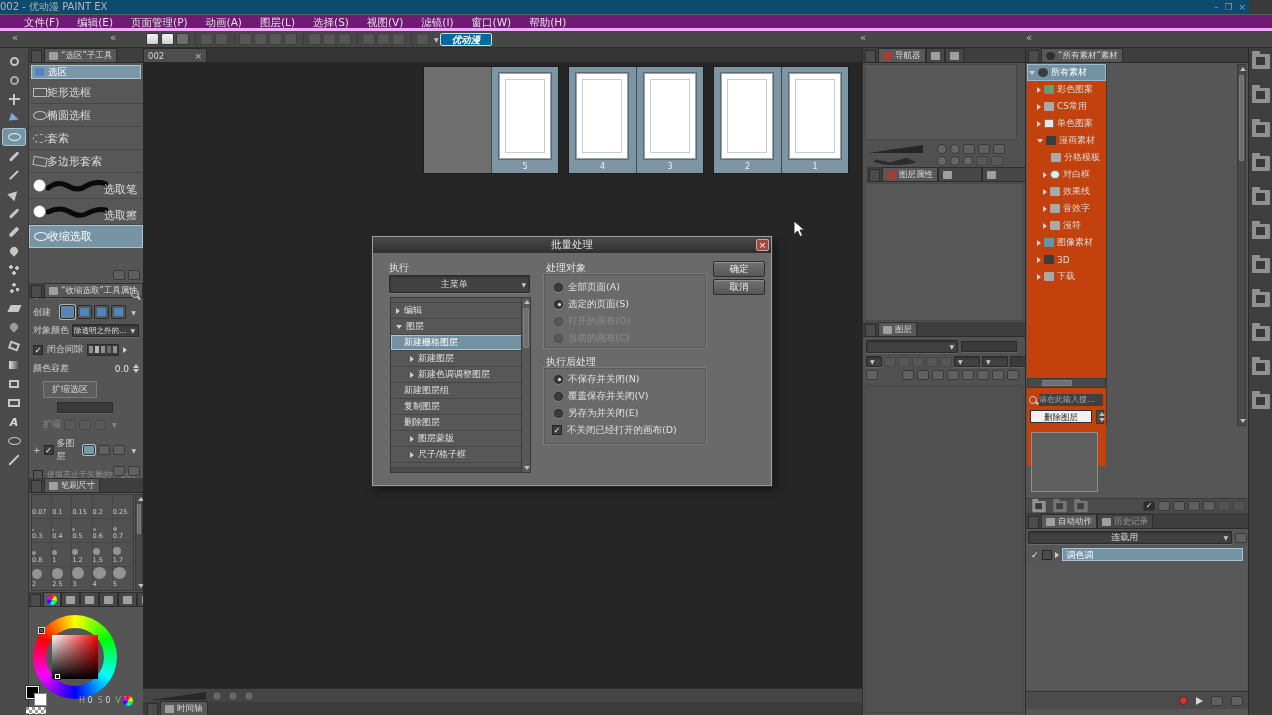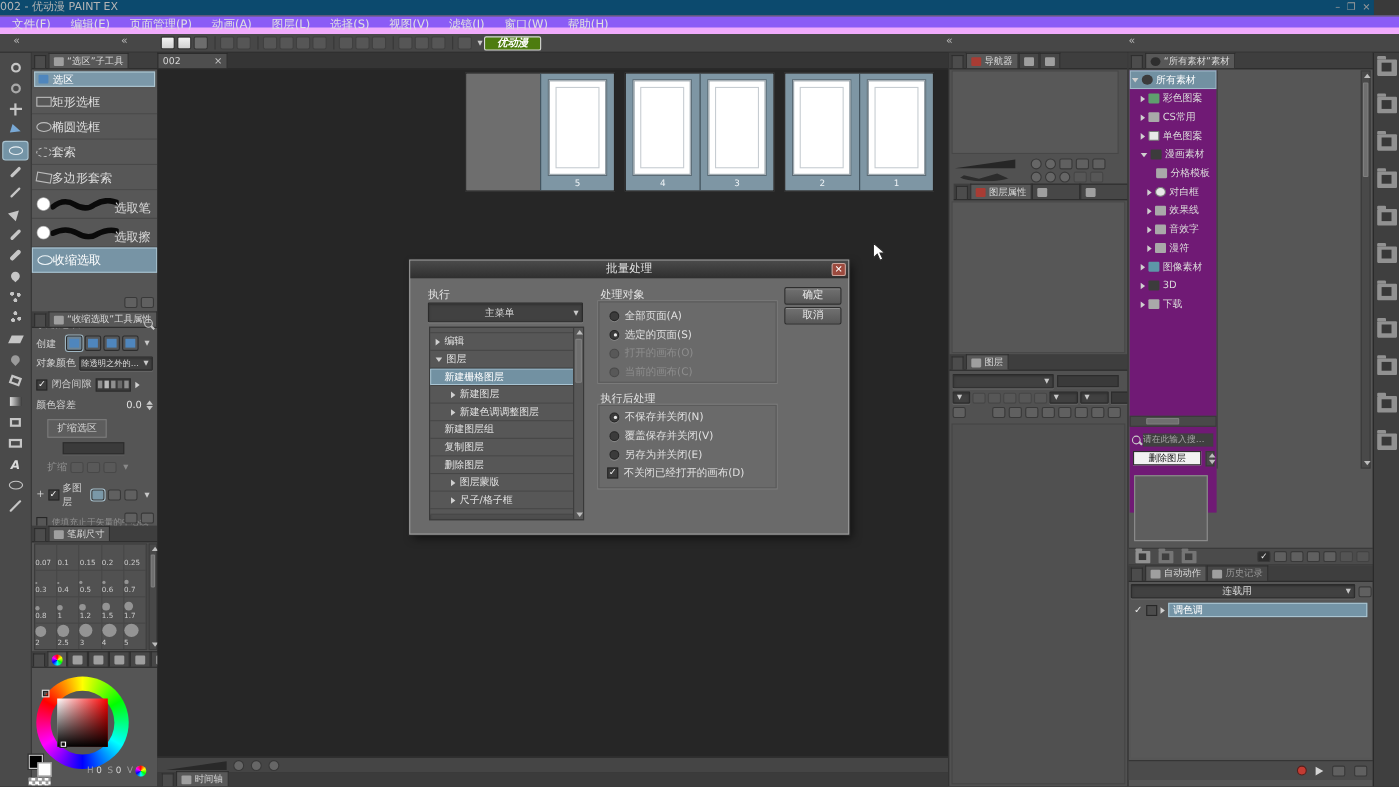--- a/index.html
+++ b/index.html
@@ -3,29 +3,29 @@
 <meta charset="utf-8">
 <style>
 *{box-sizing:border-box;margin:0;padding:0}
 html,body{width:1272px;height:715px}
 body{position:relative;background:#3a3a3a;font-family:"DejaVu Sans","Liberation Sans",sans-serif;color:#d4d4d4;font-size:10px;overflow:hidden}
 .abs{position:absolute}
 .flex{display:flex;align-items:center}
 
 .titlebar{position:absolute;left:0;top:0;width:1249px;height:14px;background:#0c4a6e;color:#b5b5b5;font-size:10px;line-height:14px;}
 .winbtns{position:absolute;right:3px;top:1px;display:flex;gap:6px;color:#9a9a9a;font-size:9px;line-height:12px}
-.menubar{position:absolute;left:0;top:14px;width:1272px;height:17px;background:#8b5cf6;border-top:1px solid #5e5e5e;border-bottom:6px solid #f0abfc;display:flex;padding-left:2px}
+.menubar{position:absolute;left:0;top:14px;width:1272px;height:17px;background:#701a75;border-top:1px solid #5e5e5e;border-bottom:3px solid #f0abfc;display:flex;padding-left:15px}
 .menubar .mi{padding:0 9px;font-size:10.5px;line-height:15px;color:#e0e0e0}
 .cmdbar{position:absolute;left:0;top:31px;width:1272px;height:17px;background:#474747;border-bottom:1px solid #2c2c2c}
 .chev{position:absolute;top:1px;color:#b5b5b5;font-size:10px}
 .cico{width:13px;height:12px;background:#6d6d6d;border:1px solid #363636;border-radius:2px;margin-right:2px}
 .cico.doc{background:linear-gradient(#f2f2f2,#cfcfcf)}
 .cico.dim{opacity:.4}
 .csep{width:1px;height:12px;background:#373737;margin:0 4px}
-.brand{position:absolute;left:440px;top:2px;width:52px;height:13px;background:#4d7c0f;border:1px solid #d8d8d8;border-radius:2px;color:#fff;font-size:9.5px;font-weight:bold;font-style:italic;text-align:center;line-height:11px}
+.brand{position:absolute;left:440px;top:2px;width:52px;height:13px;background:#0369a1;border:1px solid #d8d8d8;border-radius:2px;color:#fff;font-size:9.5px;font-weight:bold;font-style:italic;text-align:center;line-height:11px}
 
 .toolstrip{position:absolute;left:0;top:48px;width:29px;height:667px;background:#4a4a4a;border-right:1px solid #353535;display:flex;flex-direction:column;align-items:center;padding-top:5px;gap:3px}
 .tool{width:22px;height:16px;display:flex;align-items:center;justify-content:center;border-radius:2px;flex:0 0 auto}
 .tool.on{background:#7494a6;box-shadow:0 0 0 1px #a9c3d0}
 .g-circ{width:9px;height:9px;border:2px solid #c6c6c6;border-radius:50%}
 .g-sq{width:10px;height:8px;border:2px solid #c6c6c6}
 .g-di{width:12px;height:2.5px;background:#c6c6c6;transform:rotate(-45deg);border-radius:2px}
 .g-tri{width:0;height:0;border-left:5px solid transparent;border-right:5px solid transparent;border-bottom:9px solid #c6c6c6}
 .g-drop{width:8px;height:8px;background:#c6c6c6;border-radius:50% 50% 50% 0;transform:rotate(-45deg)}
 .g-ell{width:13px;height:8px;border:1.5px solid #e7eef2;border-radius:50%}
@@ -711,21 +711,21 @@
 
 <div class="rightpanel">
   <div class="tabrow" style="left:0;top:0;width:223px">
     <span class="tabstub"></span>
     <span class="tab">
         <span class="ticon" style="border-radius:50%;background:#2e2e2e"></span>
         <span>“所有素材”素材</span>
       </span>
   </div>
 
-  <div class="abs" style="left:1px;top:16px;width:79px;height:402px;background:#701a75">
+  <div class="abs" style="left:1px;top:16px;width:79px;height:402px;background:#c2410c">
     <div class="mtrow on" style="padding-left:2px">
         <span class="td"></span>
         <span class="mti dk" style="border-radius:50%"></span>
         <span>所有素材</span>
       </div>
     <div class="mtrow" style="padding-left:10px">
         <span class="tr"></span>
         <span class="mti c1"></span>
         <span>彩色图案</span>
       </div>

